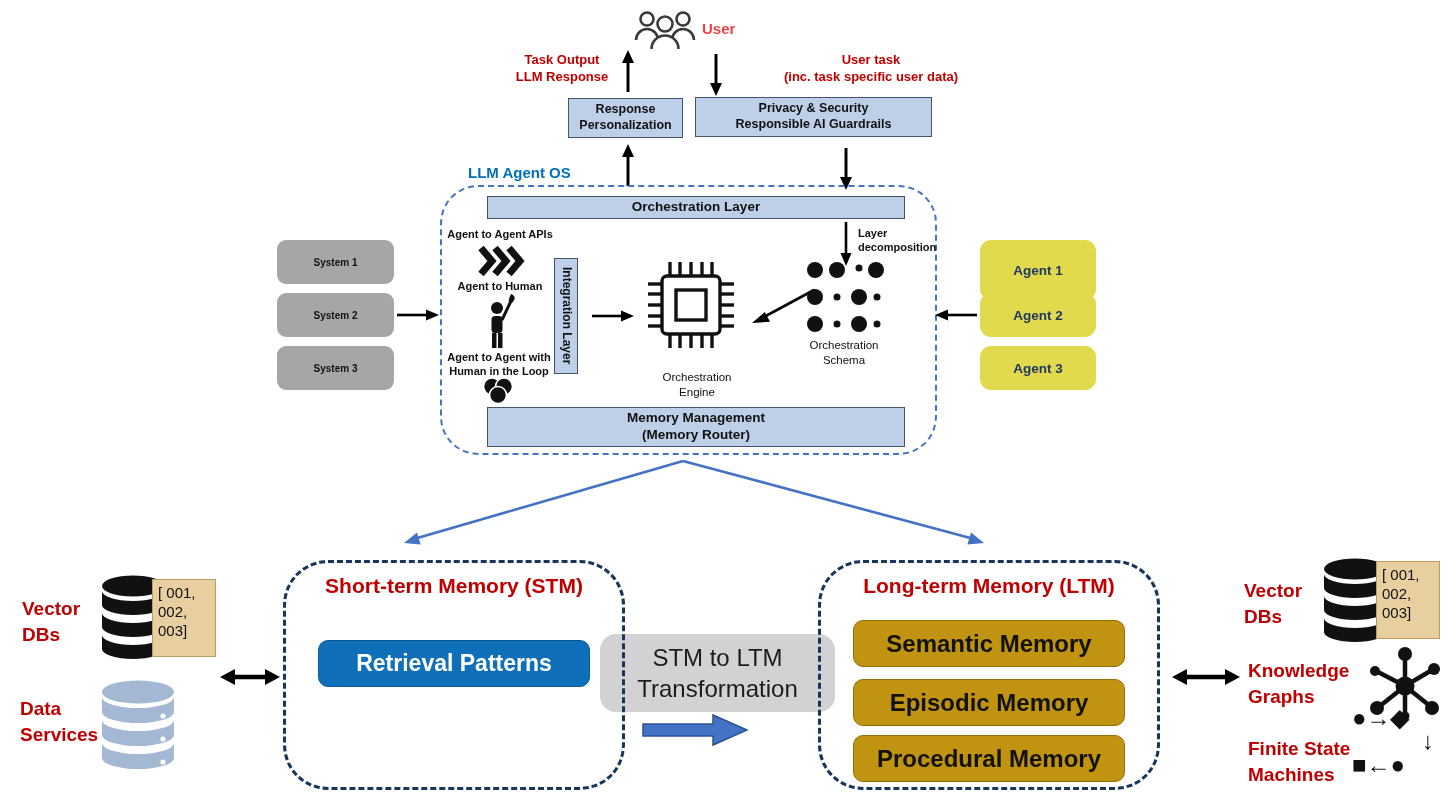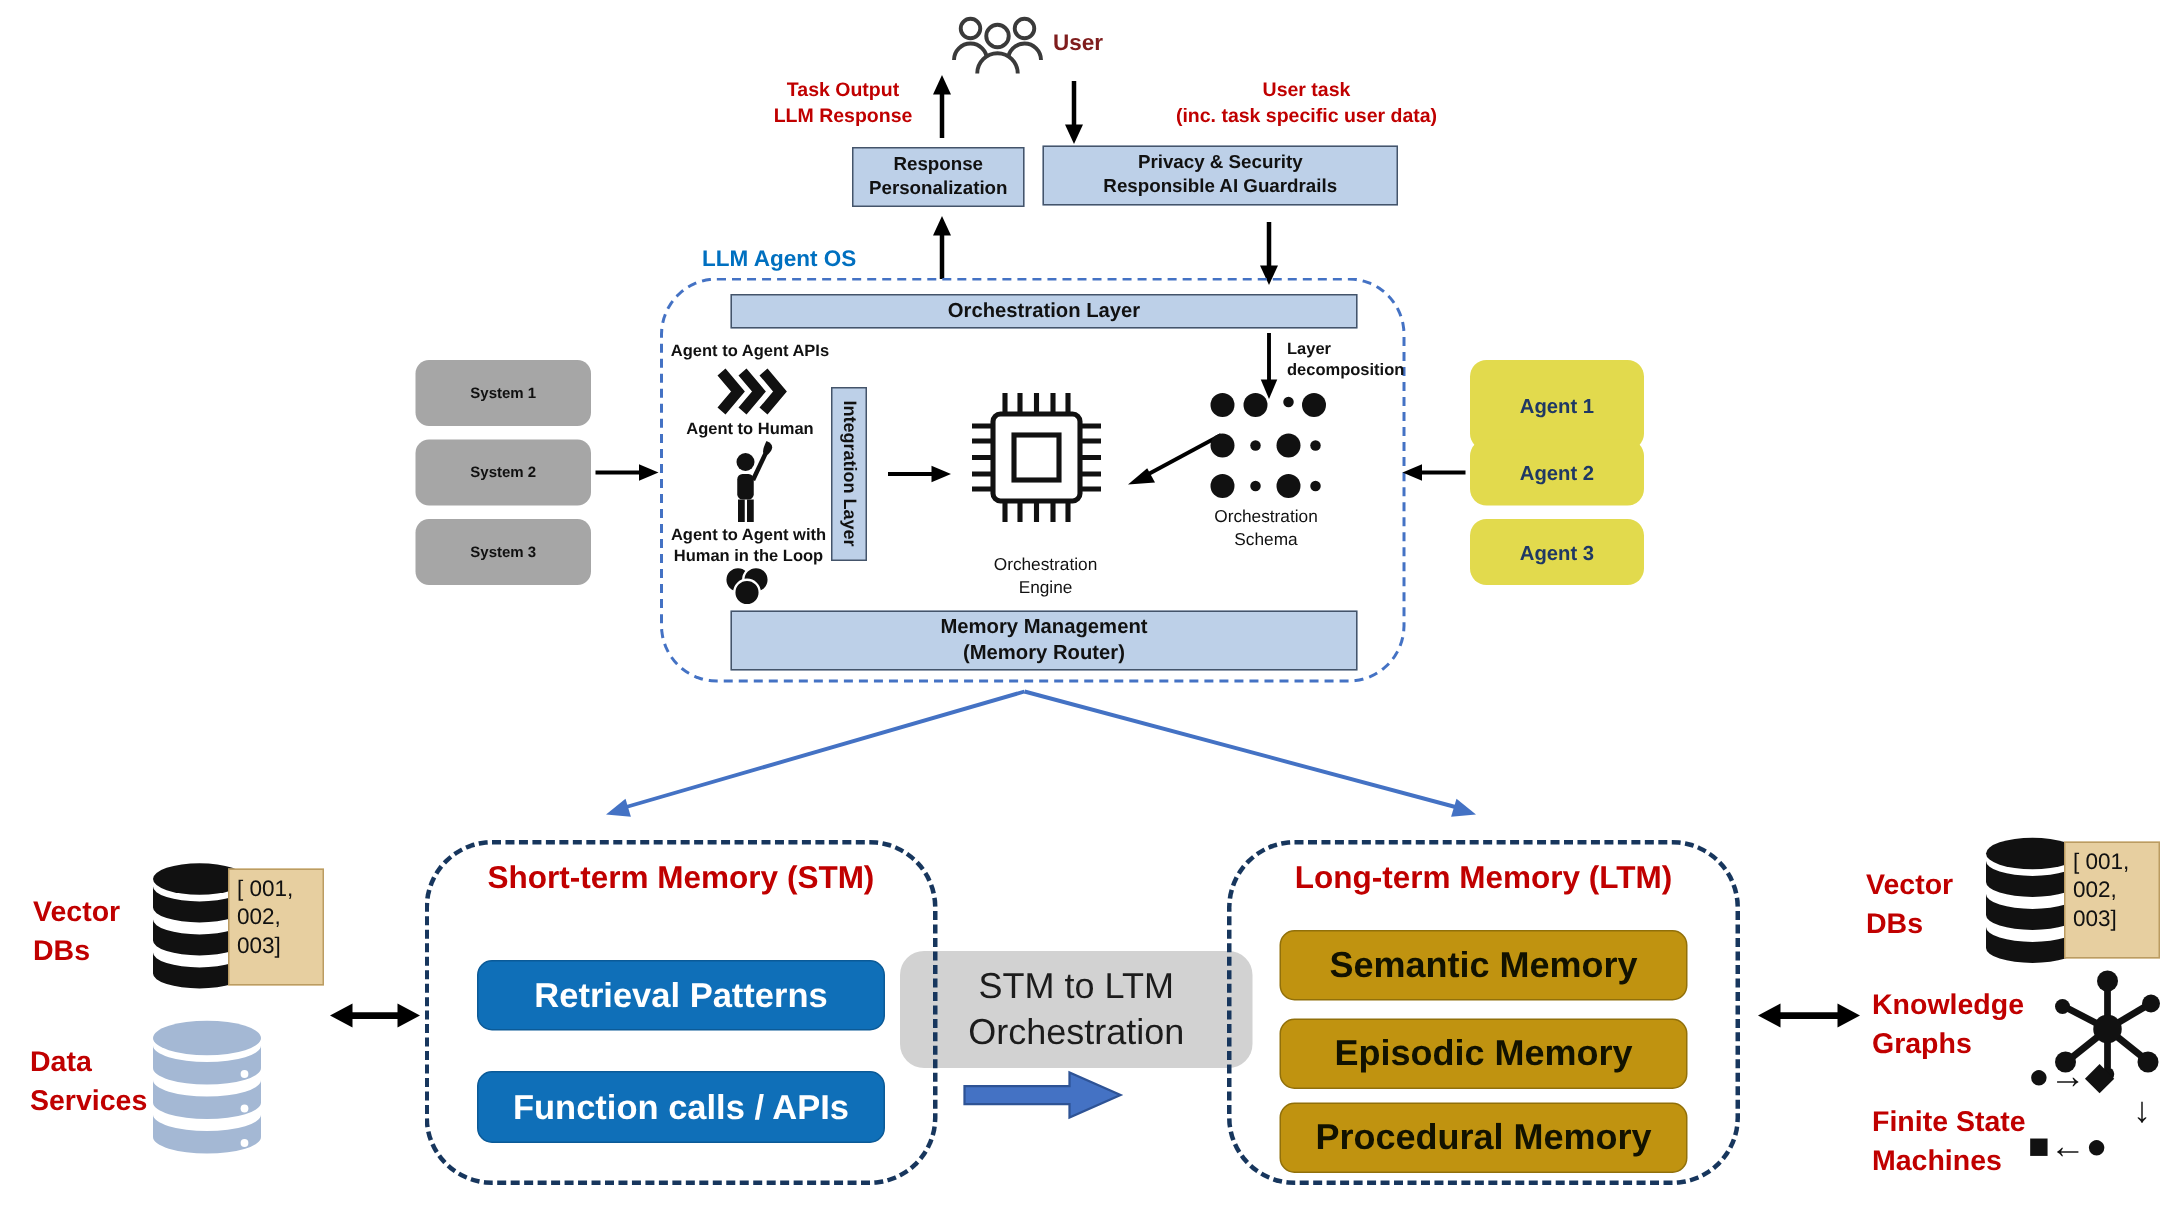--- a/index.html
+++ b/index.html
@@ -35,21 +35,21 @@
   <div class="abs" style="left:632px; top:8px;">
     <svg width="66" height="44" viewBox="0 0 66 44" fill="none" stroke="#3a3a3a" stroke-width="2.6">
       <circle cx="15" cy="11" r="6.5"></circle>
       <path d="M4,32 a11,11 0 0 1 22,0"></path>
       <circle cx="51" cy="11" r="6.5"></circle>
       <path d="M40,32 a11,11 0 0 1 22,0"></path>
       <circle cx="33" cy="16" r="7.5" fill="#fff"></circle>
       <path d="M19.5,41 a13.5,13.5 0 0 1 27,0" fill="#fff"></path>
     </svg>
   </div>
-  <div class="abs" style="left:702px; top:20px; font-size:15px; font-weight:bold; color:#7f1d1d;">User</div>
+  <div class="abs" style="left:702px; top:20px; font-size:15px; font-weight:bold; color:#ef4444;">User</div>
 
   <div class="abs pre ctr redlbl" style="left:503px; top:52px; width:118px; font-size:13px; line-height:1.3;">Task Output
 LLM Response</div>
   <div class="abs" style="left:618px; top:48px;">
     <svg width="20" height="46">
         <line x1="10" y1="44" x2="10" y2="12" stroke="#000" stroke-width="3"></line>
         <polygon points="10,2 4,15 16,15" fill="#000"></polygon>
       </svg>
   </div>
   <div class="abs" style="left:706px; top:52px;">
@@ -219,31 +219,30 @@
     <svg width="592" height="96">
       <line x1="285" y1="6" x2="16" y2="84" stroke="#4472c4" stroke-width="2.6"></line>
       <polygon points="6,88 19,77.5 22.6,89.5 6,88" fill="#4472c4"></polygon>
       <line x1="285" y1="6" x2="576" y2="84" stroke="#4472c4" stroke-width="2.6"></line>
       <polygon points="586,88 573,77.5 569.4,89.5 586,88" fill="#4472c4"></polygon>
     </svg>
   </div>
 
   <div class="abs pre ctr" style="left:600px; top:634px; width:235px; height:78px; background:#d2d2d2; border-radius:16px;
        font-size:24px; color:#1c1c1c; display:flex; align-items:center; justify-content:center; line-height:1.3;">STM to LTM
-Orchestration</div>
+Transformation</div>
   <div class="abs" style="left:641px; top:712px;">
     <svg width="110" height="36">
         <polygon points="2,12 72,12 72,3 106,18 72,33 72,24 2,24" fill="#4472c4" stroke="#2e5395" stroke-width="1.5"></polygon>
       </svg>
   </div>
 
   <div class="abs dashnavy" style="left:283px; top:560px; width:342px; height:230px;"></div>
   <div class="abs ctr redlbl" style="left:293px; top:574px; width:322px; font-size:21px;">Short-term Memory (STM)</div>
   <div class="abs bluebtn" style="left:318px; top:640px; width:272px; height:47px;">Retrieval Patterns</div>
-  <div class="abs bluebtn" style="left:318px; top:714px; width:272px; height:48px;">Function calls / APIs</div>
 
   <div class="abs dashnavy" style="left:818px; top:560px; width:342px; height:230px;"></div>
   <div class="abs ctr redlbl" style="left:828px; top:574px; width:322px; font-size:21px;">Long-term Memory (LTM)</div>
   <div class="abs goldbtn" style="left:853px; top:620px; width:272px; height:47px;">Semantic Memory</div>
   <div class="abs goldbtn" style="left:853px; top:679px; width:272px; height:47px;">Episodic Memory</div>
   <div class="abs goldbtn" style="left:853px; top:735px; width:272px; height:47px;">Procedural Memory</div>
 
   <div class="abs pre redlbl" style="left:22px; top:596px; font-size:19px; line-height:1.35;">Vector
 DBs</div>
   <div class="abs" style="left:100px; top:573px;">

